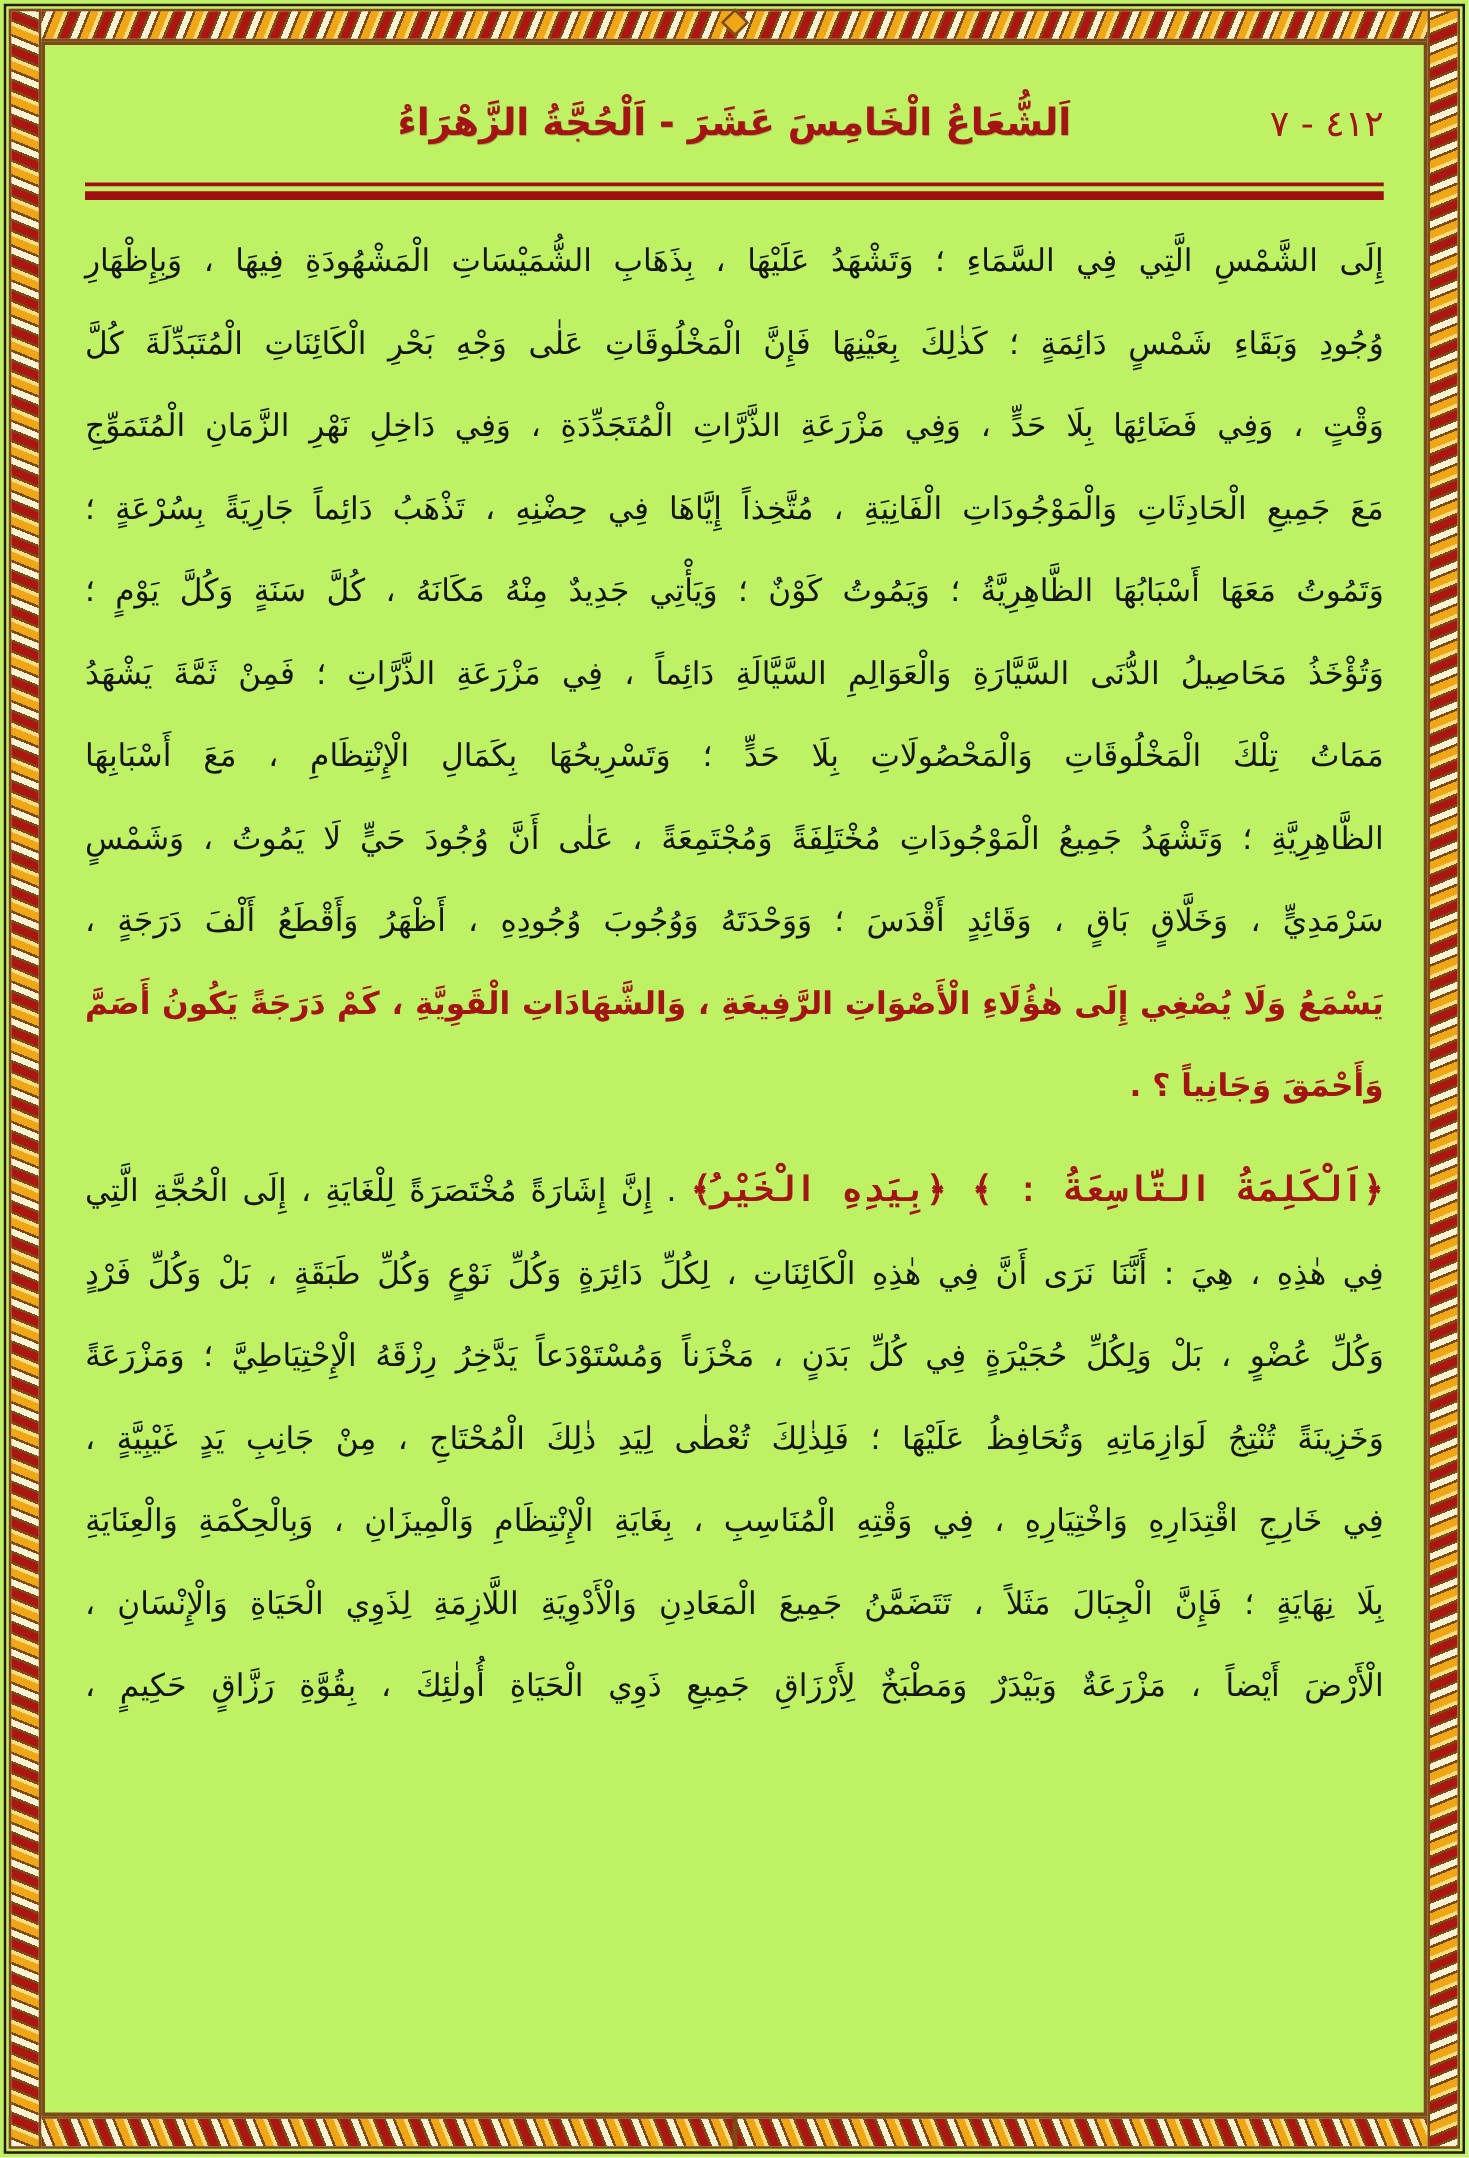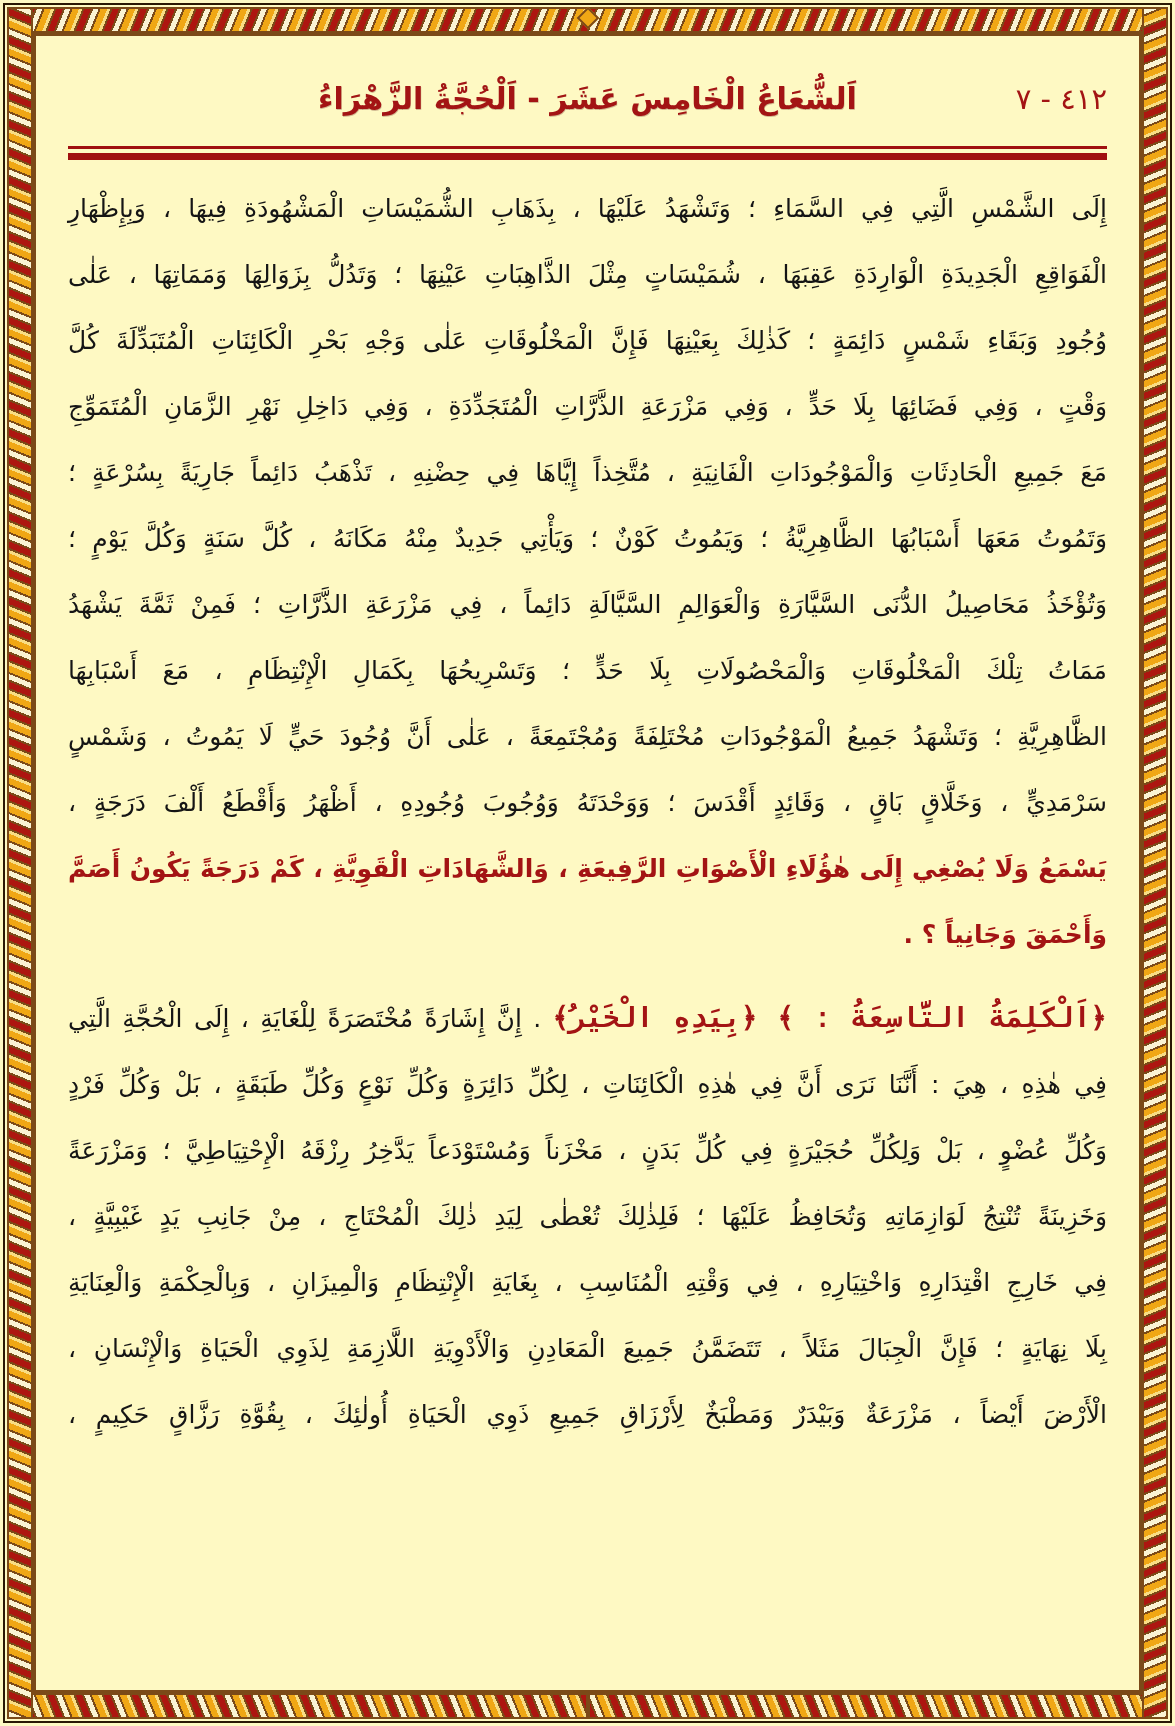--- a/index.html
+++ b/index.html
@@ -9,21 +9,21 @@
     --b-dark:#2A1804;
     --b-brown:#7B4A18;
     --b-gold:#F0A715;
     --b-gold-light:#F8DD84;
     --b-cream:#FAF3D3;
     --b-red:#AD1610;
   }
   *{margin:0;padding:0;box-sizing:border-box;}
   html,body{background:#ffffff;}
   body{font-family:"DejaVu Sans", sans-serif;}
-  .page{position:relative;width:1175px;height:1726px;background:#fef9c3;overflow:hidden;}
+  .page{position:relative;width:1175px;height:1726px;background:#bef264;overflow:hidden;}
 
   
   .frame-outer{position:absolute;inset:3px;border:2px solid var(--b-dark);pointer-events:none;}
   .frame-inner{position:absolute;inset:33px;border:3px solid var(--b-brown);pointer-events:none;}
   .band{position:absolute;background-color:var(--b-cream);border:2px solid var(--b-brown);}
   .band-top,.band-bottom{left:7px;right:7px;height:26px;
     background-image:repeating-linear-gradient(112deg,
       var(--b-cream) 0 5px, var(--b-brown) 5px 7px,
       var(--b-gold) 7px 13px, var(--b-gold-light) 13px 16px,
       var(--b-brown) 16px 18px, var(--b-red) 18px 24px,
@@ -95,21 +95,20 @@
 
   <div class="content">
     <div class="header">
       <div class="title">اَلشُّعَاعُ الْخَامِسَ عَشَرَ - اَلْحُجَّةُ الزَّهْرَاءُ</div>
       <div class="pagination">٤١٢ - ٧</div>
     </div>
     <div class="header-rule"></div>
     <div class="body">
         <div class="paragraph">
           <div class="line"><span class="seg seg-black">إِلَى الشَّمْسِ الَّتِي فِي السَّمَاءِ ؛ وَتَشْهَدُ عَلَيْهَا ، بِذَهَابِ الشُّمَيْسَاتِ الْمَشْهُودَةِ فِيهَا ، وَبِإِظْهَارِ</span></div>
-          <div class="line"><span class="seg seg-black">الْفَوَاقِعِ الْجَدِيدَةِ الْوَارِدَةِ عَقِبَهَا ، شُمَيْسَاتٍ مِثْلَ الذَّاهِبَاتِ عَيْنِهَا ؛ وَتَدُلُّ بِزَوَالِهَا وَمَمَاتِهَا ، عَلٰى</span></div>
           <div class="line"><span class="seg seg-black">وُجُودِ وَبَقَاءِ شَمْسٍ دَائِمَةٍ ؛ كَذٰلِكَ بِعَيْنِهَا فَإِنَّ الْمَخْلُوقَاتِ عَلٰى وَجْهِ بَحْرِ الْكَائِنَاتِ الْمُتَبَدِّلَةَ كُلَّ</span></div>
           <div class="line"><span class="seg seg-black">وَقْتٍ ، وَفِي فَضَائِهَا بِلَا حَدٍّ ، وَفِي مَزْرَعَةِ الذَّرَّاتِ الْمُتَجَدِّدَةِ ، وَفِي دَاخِلِ نَهْرِ الزَّمَانِ الْمُتَمَوِّجِ</span></div>
           <div class="line"><span class="seg seg-black">مَعَ جَمِيعِ الْحَادِثَاتِ وَالْمَوْجُودَاتِ الْفَانِيَةِ ، مُتَّخِذاً إِيَّاهَا فِي حِضْنِهِ ، تَذْهَبُ دَائِماً جَارِيَةً بِسُرْعَةٍ ؛</span></div>
           <div class="line"><span class="seg seg-black">وَتَمُوتُ مَعَهَا أَسْبَابُهَا الظَّاهِرِيَّةُ ؛ وَيَمُوتُ كَوْنٌ ؛ وَيَأْتِي جَدِيدٌ مِنْهُ مَكَانَهُ ، كُلَّ سَنَةٍ وَكُلَّ يَوْمٍ ؛</span></div>
           <div class="line"><span class="seg seg-black">وَتُؤْخَذُ مَحَاصِيلُ الدُّنَى السَّيَّارَةِ وَالْعَوَالِمِ السَّيَّالَةِ دَائِماً ، فِي مَزْرَعَةِ الذَّرَّاتِ ؛ فَمِنْ ثَمَّةَ يَشْهَدُ</span></div>
           <div class="line"><span class="seg seg-black">مَمَاتُ تِلْكَ الْمَخْلُوقَاتِ وَالْمَحْصُولَاتِ بِلَا حَدٍّ ؛ وَتَسْرِيحُهَا بِكَمَالِ الْإِنْتِظَامِ ، مَعَ أَسْبَابِهَا</span></div>
           <div class="line"><span class="seg seg-black">الظَّاهِرِيَّةِ ؛ وَتَشْهَدُ جَمِيعُ الْمَوْجُودَاتِ مُخْتَلِفَةً وَمُجْتَمِعَةً ، عَلٰى أَنَّ وُجُودَ حَيٍّ لَا يَمُوتُ ، وَشَمْسٍ</span></div>
           <div class="line"><span class="seg seg-black">سَرْمَدِيٍّ ، وَخَلَّاقٍ بَاقٍ ، وَقَائِدٍ أَقْدَسَ ؛ وَوَحْدَتَهُ وَوُجُوبَ وُجُودِهِ ، أَظْهَرُ وَأَقْطَعُ أَلْفَ دَرَجَةٍ ،</span></div>
           <div class="line"><span class="seg seg-red">يَسْمَعُ وَلَا يُصْغِي إِلَى هٰؤُلَاءِ الْأَصْوَاتِ الرَّفِيعَةِ ، وَالشَّهَادَاتِ الْقَوِيَّةِ ، كَمْ دَرَجَةً يَكُونُ أَصَمَّ</span></div>
           <div class="line align-start"><span class="seg seg-red">وَأَحْمَقَ وَجَانِياً ؟ .</span></div>

